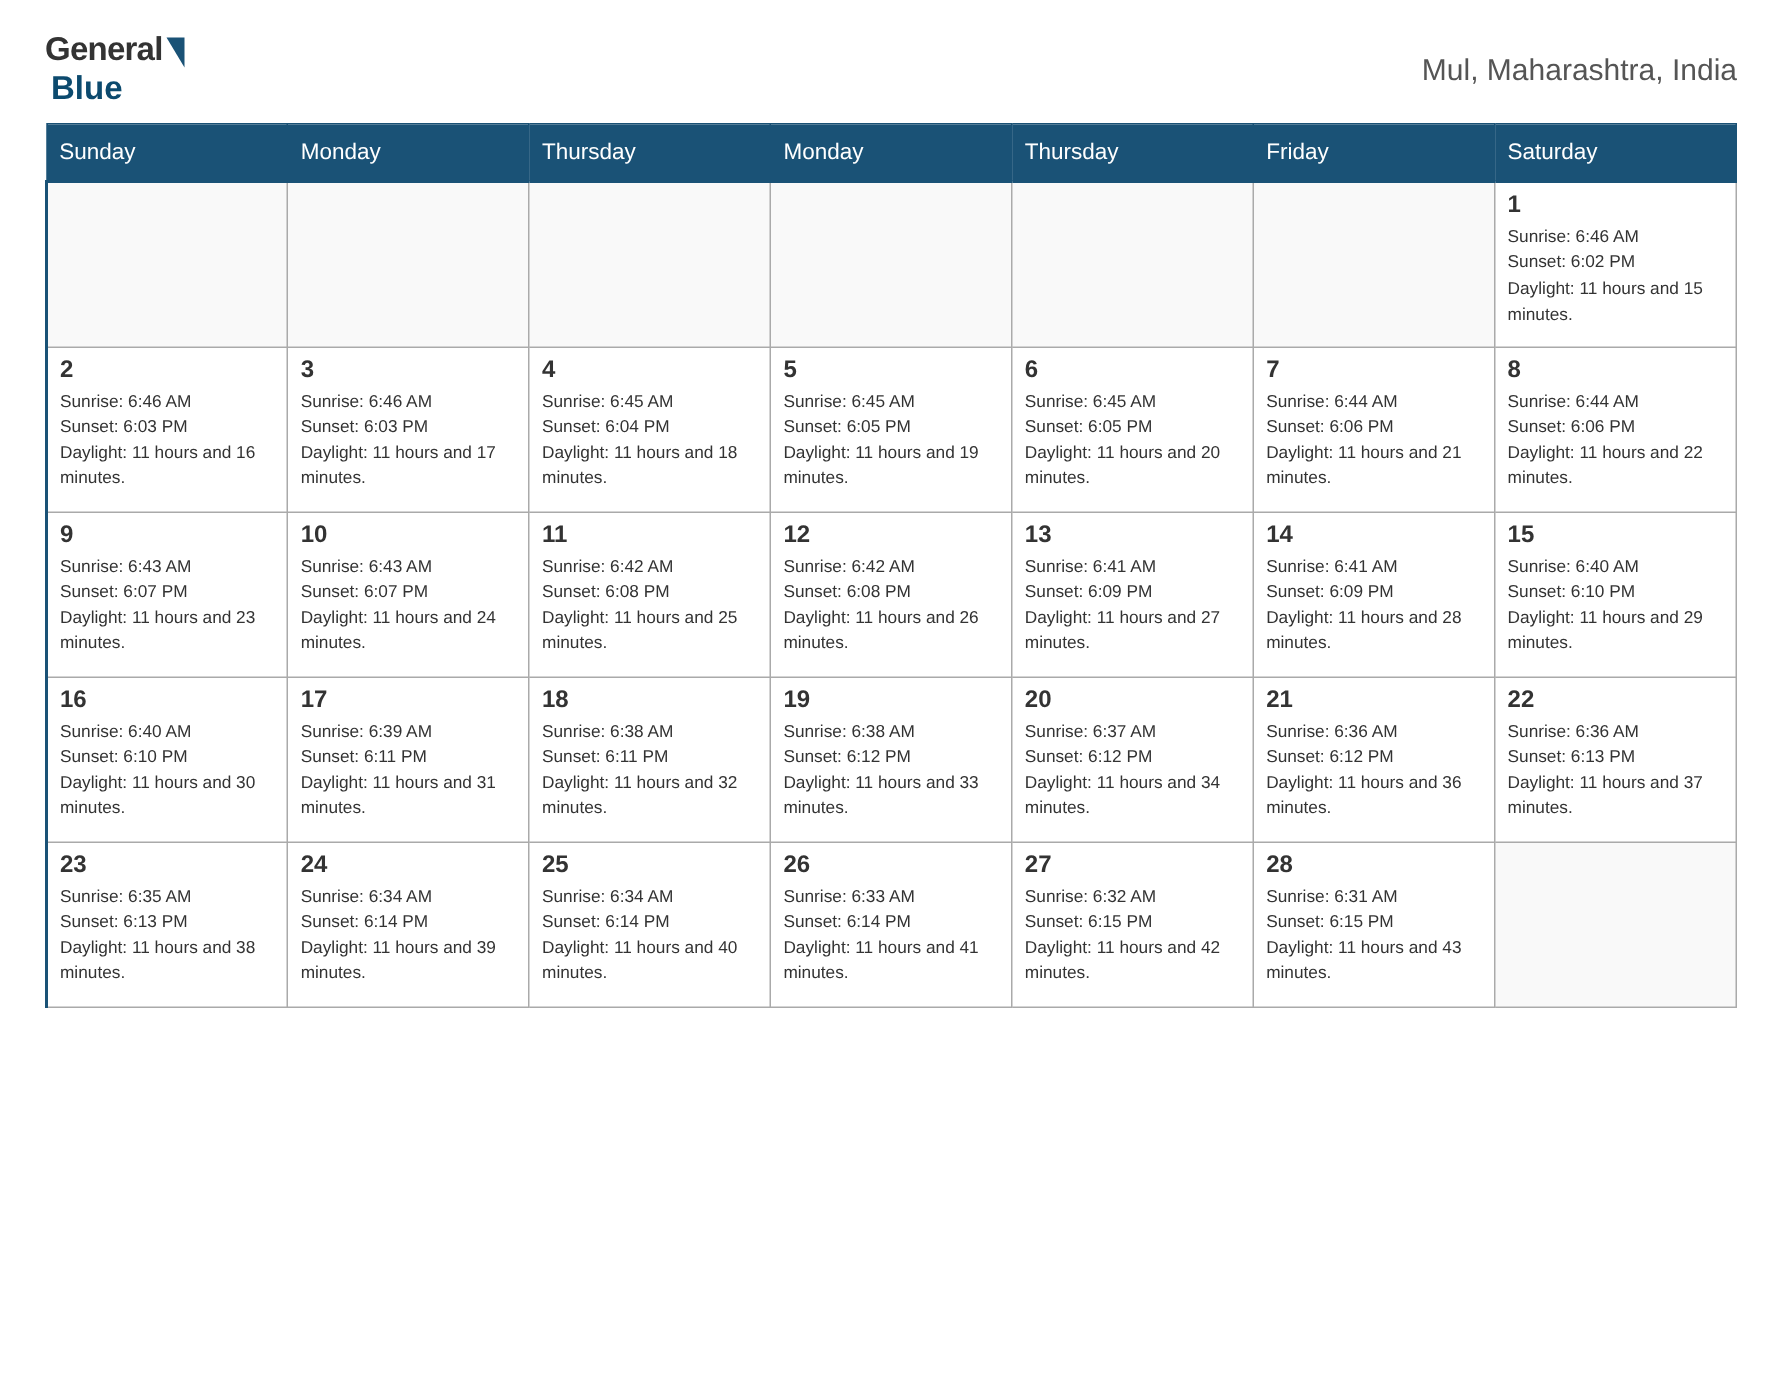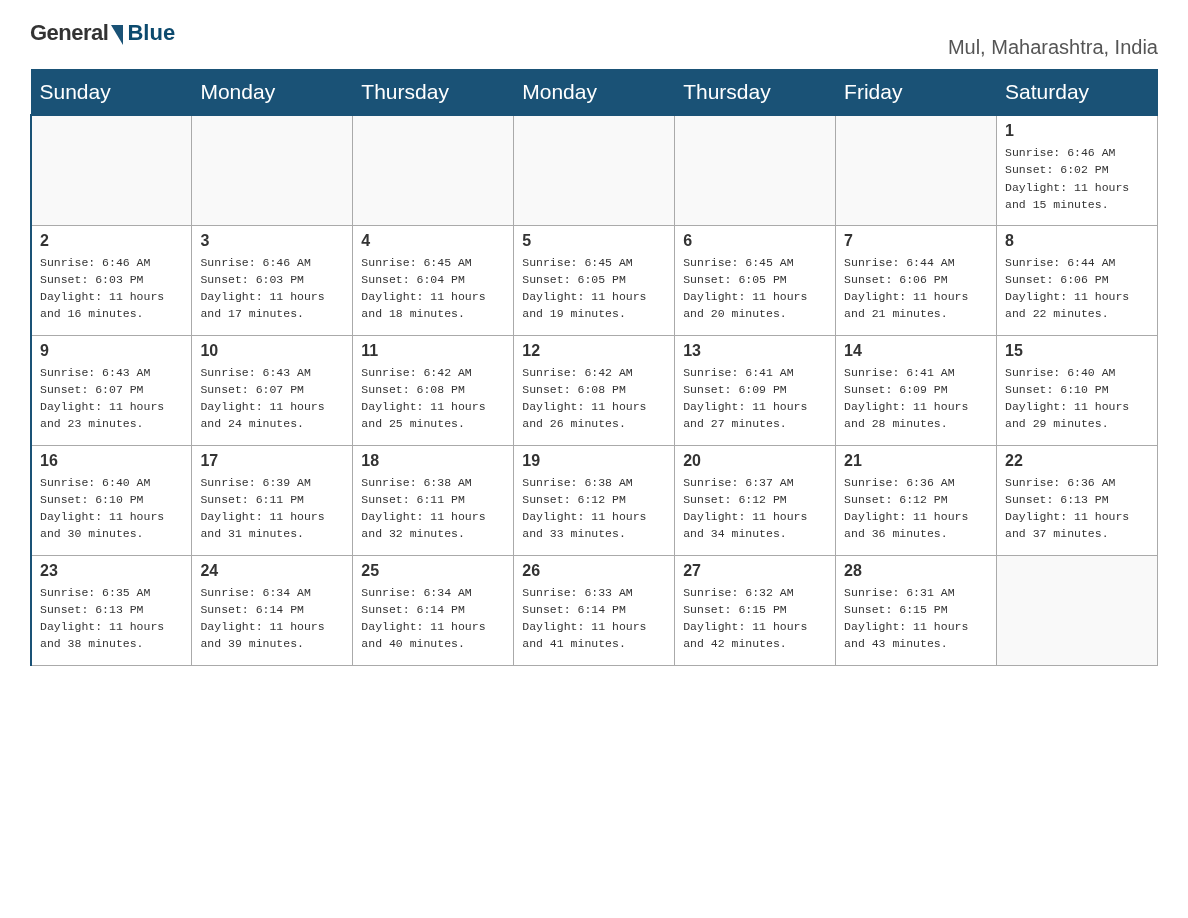--- a/index.html
+++ b/index.html
@@ -10,21 +10,21 @@
       padding: 20px 30px;
     }
     .header {
       display: flex;
       justify-content: space-between;
       align-items: flex-start;
       margin-bottom: 10px;
     }
     .logo {
       display: flex;
-      flex-direction: row;
+      flex-direction: column;
       align-items: flex-start;
     }
     .logo-top {
       display: flex;
       align-items: center;
     }
     .logo-general {
       font-size: 22px;
       font-weight: bold;
       color: #333;
@@ -61,21 +61,21 @@
     }
     .calendar {
       width: 100%;
       border-collapse: collapse;
       margin-top: 10px;
     }
     .calendar th {
       background-color: #1a5276;
       color: #fff;
       padding: 10px 8px;
-      font-size: 21px;
+      font-size: 15px;
       font-weight: normal;
       text-align: left;
       border: 1px solid #1a5276;
     }
     .calendar td {
       border: 1px solid #aaa;
       vertical-align: top;
       padding: 6px 8px;
       width: 14.28%;
       min-height: 110px;
@@ -84,21 +84,20 @@
     .day-number {
       font-size: 16px;
       font-weight: bold;
       color: #333;
       margin-bottom: 4px;
     }
     .day-info {
       font-size: 11.5px;
       color: #333;
       line-height: 1.5;
-      font-family: Liberation Mono, monospace;
     }
     .empty-cell {
       background: #f9f9f9;
     }
     .calendar tbody tr td:first-child {
       border-left: 2px solid #1a5276;
     }
     .calendar tbody tr:first-child td {
       border-top: 2px solid #1a5276;
     }

